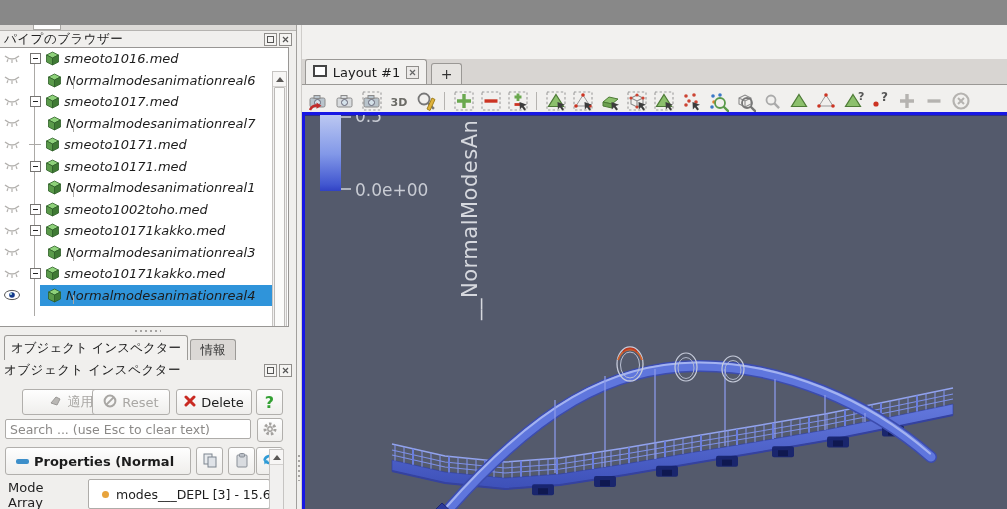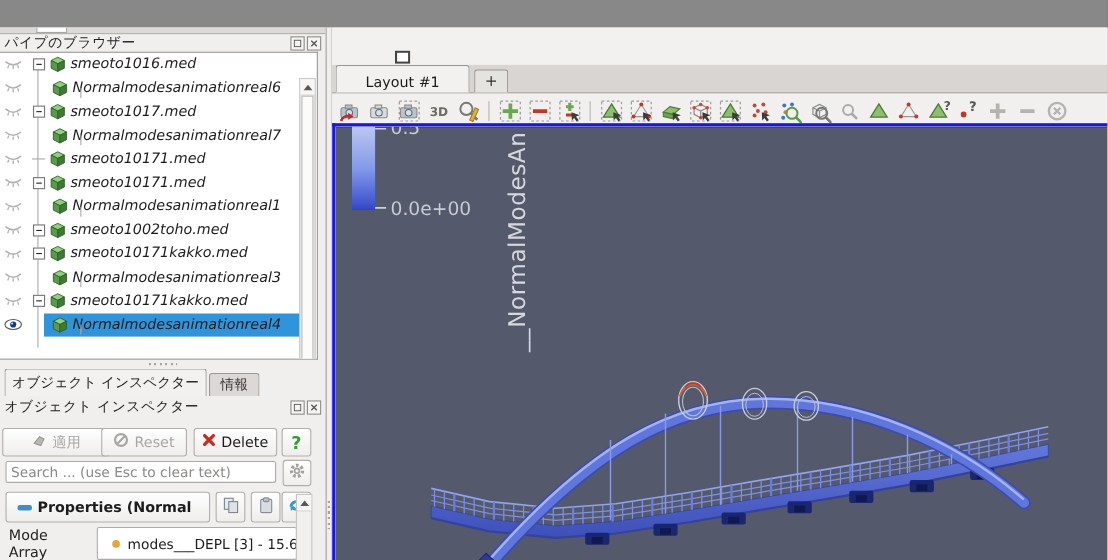--- a/index.html
+++ b/index.html
@@ -43,21 +43,21 @@
   .itabs{position:absolute;left:0;top:309px;width:296px;height:26px;}
   .itab{position:absolute;bottom:0;display:flex;align-items:center;justify-content:center;border:1px solid #9c9a97;border-bottom:none;border-radius:3px 3px 0 0;font-size:12.5px;box-sizing:border-box;}
   .itab.active{left:4px;width:184px;height:25px;background:#f2f1ef;}
   .itab.inactive{left:190px;width:46px;height:21px;background:#dbd8d5;color:#333;}
   .oi-title{top:337px;}
   
   .qbtn{position:absolute;display:flex;align-items:center;justify-content:center;gap:5px;
         background:linear-gradient(#fefefe,#efeeec);border:1px solid #b1afac;border-radius:3px;
         font-family:inherit;font-size:13px;color:#1c1c1c;box-sizing:border-box;padding:0;}
   .qbtn.disabled{color:#a9a7a4;}
-  .btnrow-apply{left:2px;top:364px;width:98px;height:26px;}
+  .btnrow-apply{left:22px;top:364px;width:98px;height:26px;}
   .btnrow-reset{left:92px;top:364px;width:78px;height:26px;}
   .btnrow-delete{left:176px;top:364px;width:76px;height:26px;}
   .btnrow-help{left:256px;top:364px;width:27px;height:26px;color:#33a033;font-weight:bold;font-size:16px;}
   .search-input{position:absolute;left:5px;top:394px;width:246px;height:20px;border:1px solid #aeaca9;border-radius:2px;padding:0 4px;font-family:inherit;font-size:12.5px;color:#333;box-sizing:border-box;background:#fff;}
   .search-input::placeholder{color:#8b8987;}
   .gear-btn{left:257px;top:393px;width:26px;height:24px;}
   .phead{left:5px;top:422px;width:186px;height:28px;justify-content:flex-start;padding-left:10px;font-weight:bold;font-size:13px;}
   .minus-ic{width:13px;height:5px;background:#3d8fca;border-radius:2px;flex:none;}
   .copy-btn{left:196px;top:422px;width:27px;height:28px;}
   .paste-btn{left:228px;top:422px;width:27px;height:28px;}
@@ -72,21 +72,21 @@
   .sl-handle{position:absolute;left:11px;top:0;width:12px;height:15px;background:linear-gradient(#f7f7f6,#dddcda);border:1px solid #8f8d8a;border-radius:2px;box-sizing:border-box;}
   .num-input{position:absolute;left:152px;top:489px;width:76px;height:22px;border:1px solid #aeaca9;border-radius:2px;padding:0 5px;font-family:inherit;font-size:13px;box-sizing:border-box;}
   .xbtn{left:233px;top:488px;width:26px;height:24px;font-weight:bold;font-size:13px;}
   .xbtn .caret{position:absolute;right:2px;bottom:0px;font-size:7px;color:#444;}
   .partial-btn{left:263px;top:488px;width:26px;height:24px;overflow:hidden;}
   
   .right-pane{position:absolute;left:302px;top:0;width:705px;height:509px;background:#f1f0ee;}
   .rp-top{position:absolute;left:0;top:0;width:705px;height:34px;background:#f2f1ef;}
   .rp-tabs{position:absolute;left:0;top:34px;width:705px;height:26px;background:#d8d5d2;border-bottom:1px solid #9a9895;box-sizing:border-box;}
   .ltab{position:absolute;bottom:0;display:flex;align-items:center;justify-content:center;gap:6px;border:1px solid #9a9895;border-bottom:none;border-radius:3px 3px 0 0;box-sizing:border-box;font-size:13px;}
-  .ltab.active{left:3px;width:122px;height:25px;background:#f2f1ef;flex-direction:column;}
+  .ltab.active{left:3px;width:122px;height:25px;background:#f2f1ef;}
   .ltab.plus{left:129px;width:31px;height:21px;background:#e5e3e0;font-size:14px;color:#333;}
   .closebox{width:13px;height:13px;border:1px solid #8f8d8a;background:#eceae8;display:flex;align-items:center;justify-content:center;font-size:8px;color:#555;box-sizing:border-box;}
   .rp-toolbar{position:absolute;left:0;top:60px;width:705px;height:32px;background:#f1f0ee;display:flex;align-items:center;gap:4px;padding-left:4px;box-sizing:border-box;}
   .tbtn{width:23px;height:23px;display:flex;align-items:center;justify-content:center;flex:none;}
   .tsep{width:1px;height:18px;background:#b5b3b0;margin:0 3px;flex:none;}
   .viewport{position:absolute;left:0;top:87px;width:705px;height:496px;border-top:3px solid #1717e4;border-left:3px solid #1717e4;box-sizing:border-box;overflow:hidden;text-align:right;}
   .viewport svg{display:block;}
 </style>
 </head>
 <body>

